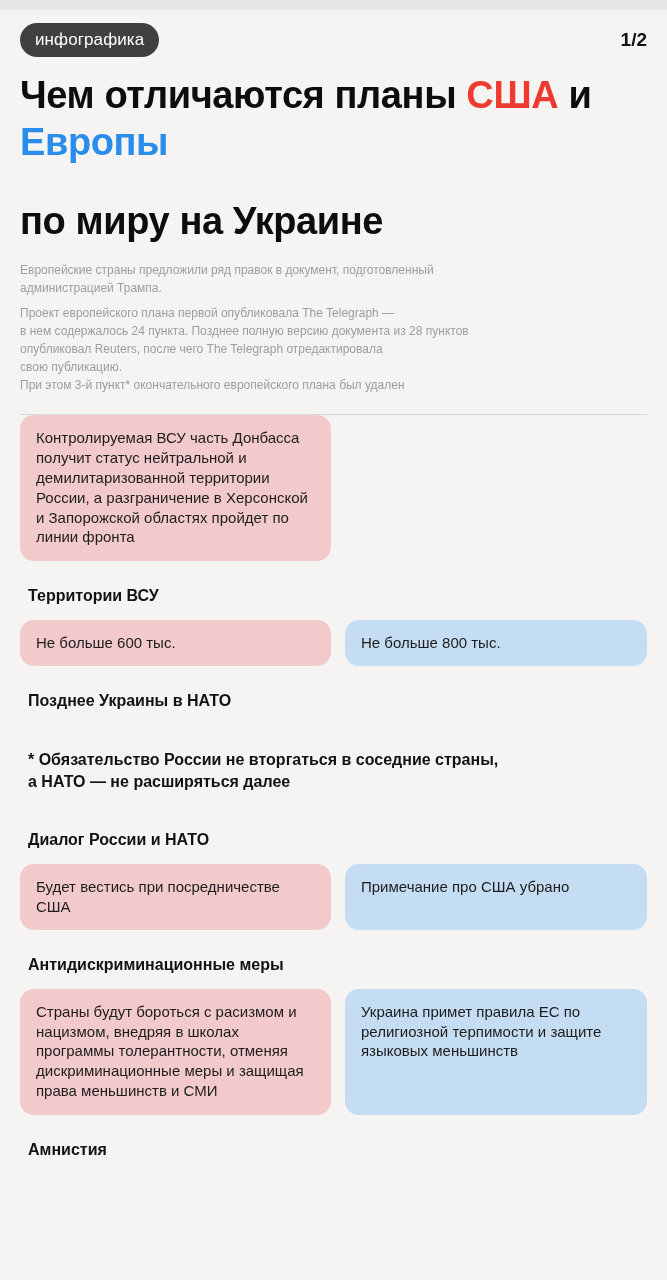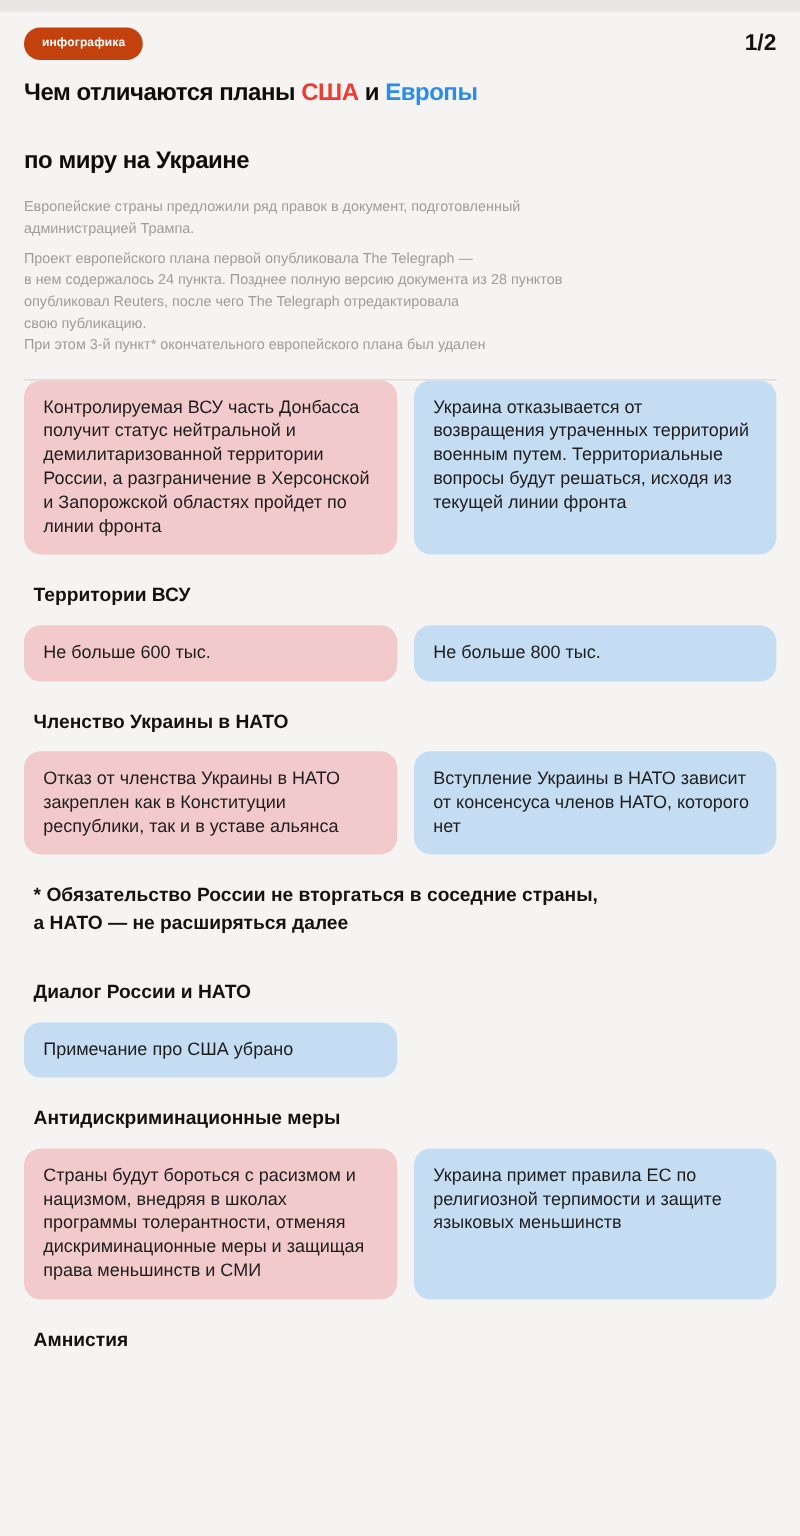--- a/index.html
+++ b/index.html
@@ -28,38 +28,38 @@
     padding: 0 20px;
   }
   .head {
     margin-top: 13px;
     display: flex;
     justify-content: space-between;
     align-items: center;
   }
   .badge {
     display: inline-block;
-    background: #c2410c;
+    background: #404040;
     color: #ffffff;
-    font-size: 10px;
-    font-weight: 700;
+    font-size: 17px;
+    font-weight: 400;
     line-height: 1;
     padding: 8px 15px 9px;
     border-radius: 18px;
     letter-spacing: 0.1px;
   }
   .pager {
     font-size: 19px;
     font-weight: 700;
     color: #121212;
     text-align: center;
   }
   h1.title {
     margin: 15px 0 0;
-    font-size: 20px;
+    font-size: 38px;
     line-height: 1.24;
     font-weight: 700;
     letter-spacing: -0.4px;
     color: #0d0d0d;
   }
   .title .accent-usa { color: #ee3a30; }
   .title .accent-europe { color: #2a8ceb; }
   .title .title-line2 { display: block; margin-top: 32px; }
   p.lead {
     margin: 16px 0 0;
@@ -121,58 +121,50 @@
 свою публикацию.
 При этом 3-й пункт* окончательного европейского плана был удален</p>
 
     <hr class="divider">
 
     <section>
       <div class="row">
         <div class="card pink">
             <p>Контролируемая ВСУ часть Донбасса получит статус нейтральной и демилитаризованной территории России, а разграничение в Херсонской и Запорожской областях пройдет по линии фронта</p>
           </div>
-        <div class="card blue">
-            <p>Украина отказывается от возвращения утраченных территорий военным путем. Территориальные вопросы будут решаться, исходя из текущей линии фронта</p>
-          </div>
       </div>
     </section>
 
     <section>
       <h2 class="sec-h">Территории ВСУ</h2>
       <div class="row">
         <div class="card pink">
             <p>Не больше 600 тыс.</p>
           </div>
         <div class="card blue">
             <p>Не больше 800 тыс.</p>
           </div>
       </div>
     </section>
 
     <section>
-      <h2 class="sec-h">Членство Украины в НАТО</h2>
-      <div class="row">
-        <div class="card pink">
-            <p>Отказ от членства Украины в НАТО закреплен как в Конституции республики, так и в уставе альянса</p>
-          </div>
-        <div class="card blue">
-            <p>Вступление Украины в НАТО зависит от консенсуса членов НАТО, которого нет</p>
-          </div>
-      </div>
+      <h2 class="sec-h">Позднее Украины в НАТО</h2>
     </section>
 
     <section>
       <h2 class="sec-h">* Обязательство России не вторгаться в соседние страны,
 а НАТО — не расширяться далее</h2>
     </section>
 
     <section>
       <h2 class="sec-h">Диалог России и НАТО</h2>
       <div class="row">
+        <div class="card pink">
+            <p>Будет вестись при посредничестве США</p>
+          </div>
         <div class="card blue">
             <p>Примечание про США убрано</p>
           </div>
       </div>
     </section>
 
     <section>
       <h2 class="sec-h">Антидискриминационные меры</h2>
       <div class="row">
         <div class="card pink">

